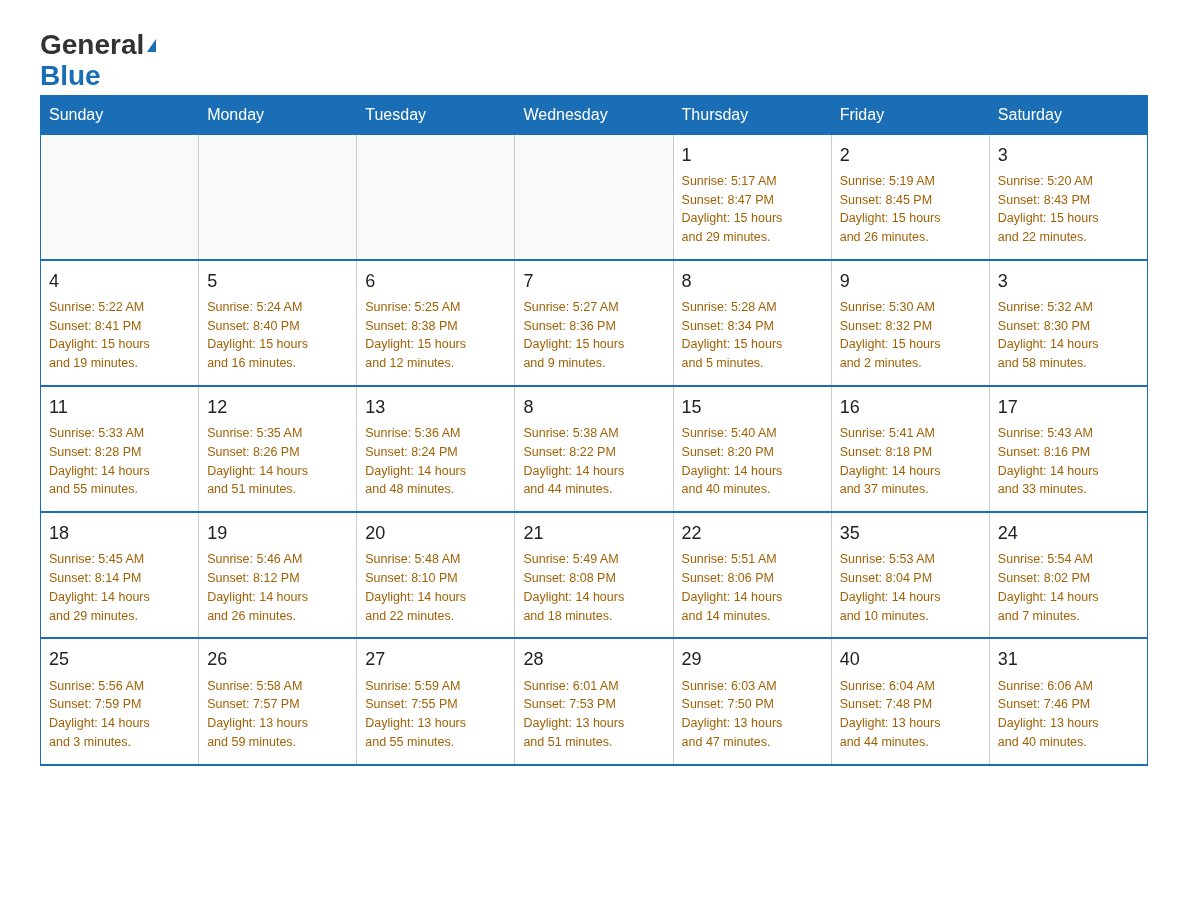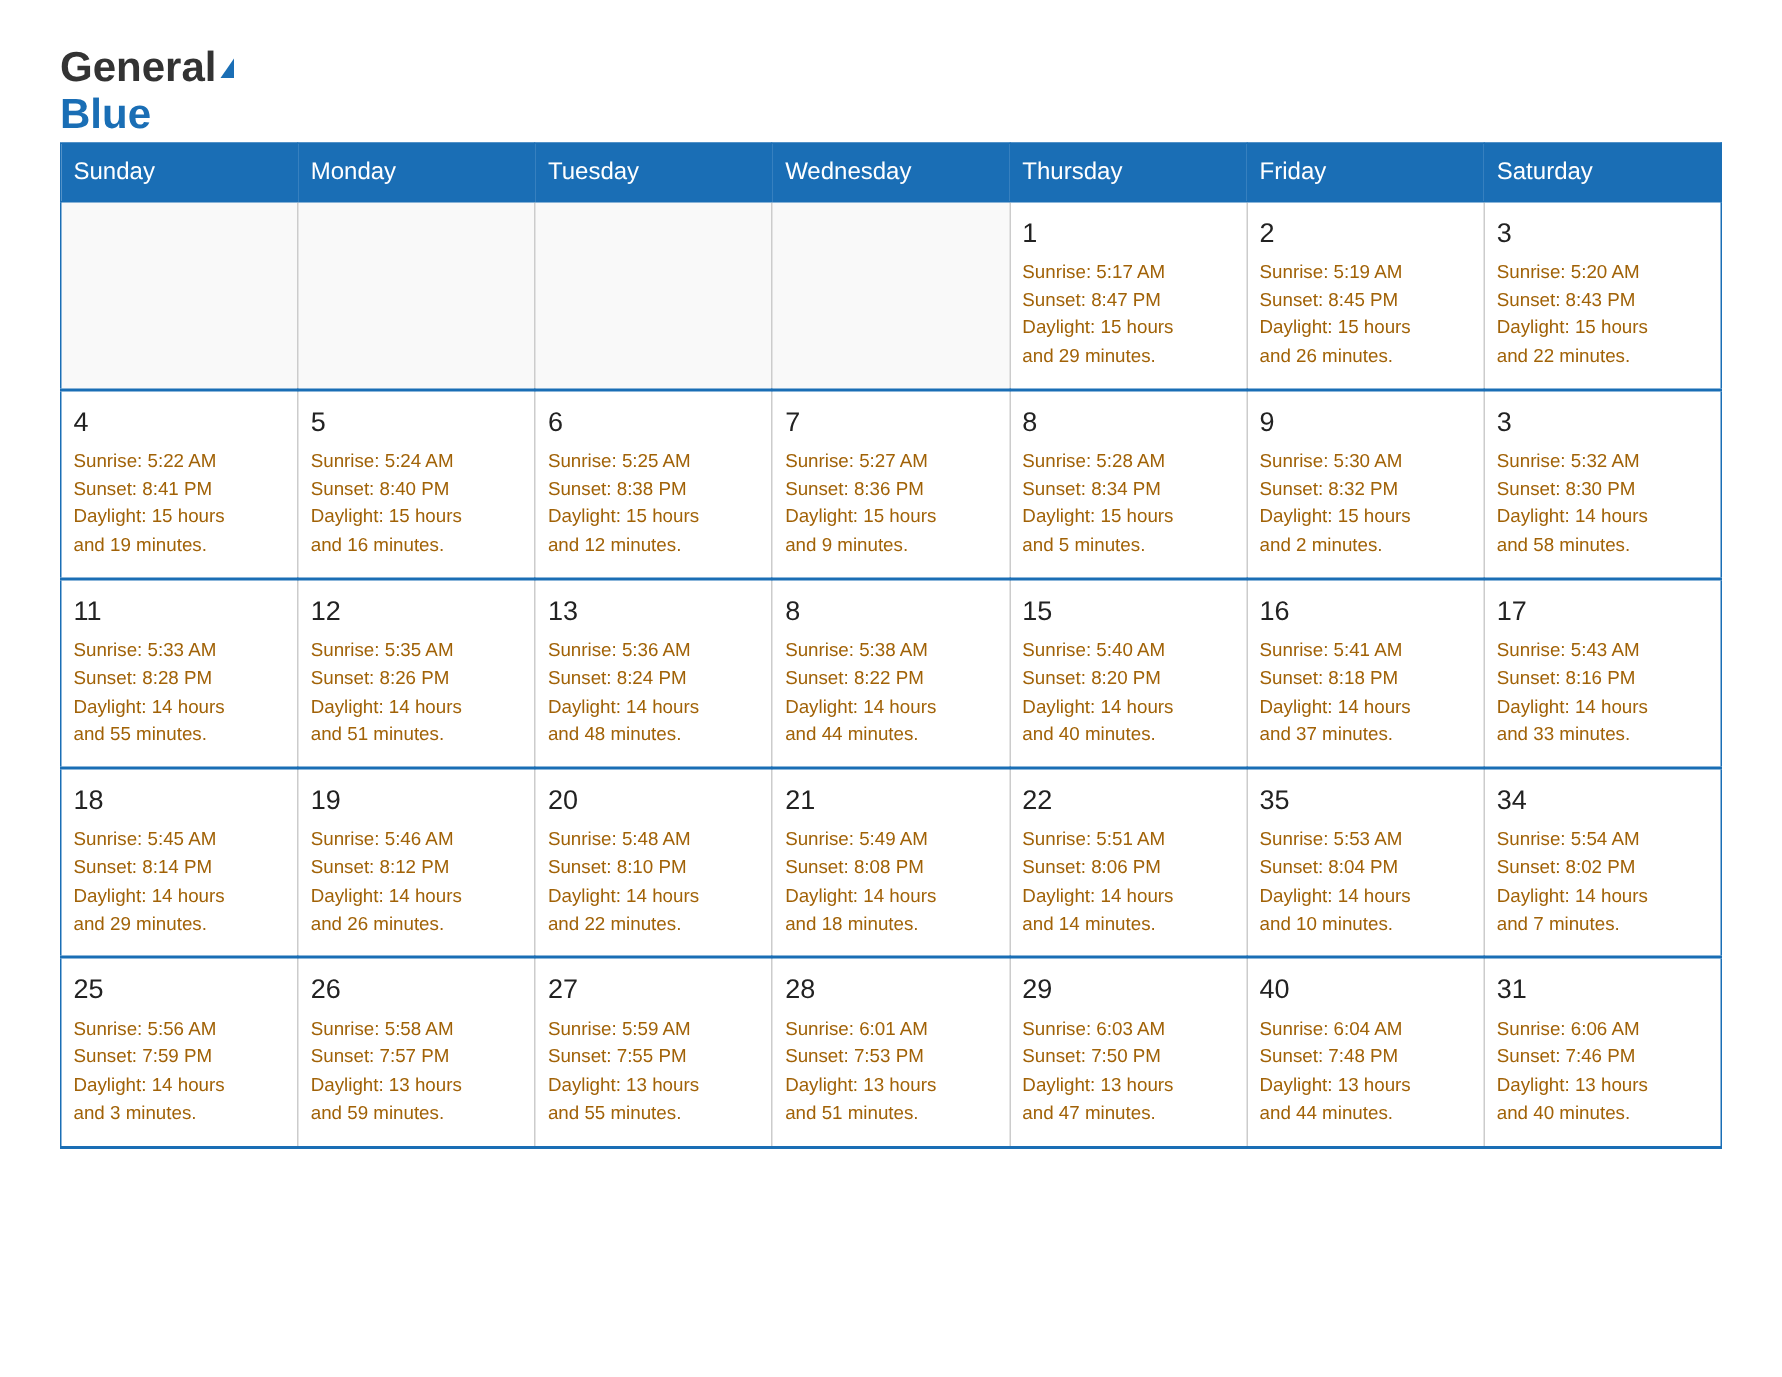--- a/index.html
+++ b/index.html
@@ -215,21 +215,21 @@
         </td>
         <td>
           <span class="day-number">22</span>
           <div class="day-info">Sunrise: 5:51 AM<br>Sunset: 8:06 PM<br>Daylight: 14 hours<br>and 14 minutes.</div>
         </td>
         <td>
           <span class="day-number">35</span>
           <div class="day-info">Sunrise: 5:53 AM<br>Sunset: 8:04 PM<br>Daylight: 14 hours<br>and 10 minutes.</div>
         </td>
         <td>
-          <span class="day-number">34</span>
+          <span class="day-number">24</span>
           <div class="day-info">Sunrise: 5:54 AM<br>Sunset: 8:02 PM<br>Daylight: 14 hours<br>and 7 minutes.</div>
         </td>
       </tr>
       <tr>
         <td>
           <span class="day-number">25</span>
           <div class="day-info">Sunrise: 5:56 AM<br>Sunset: 7:59 PM<br>Daylight: 14 hours<br>and 3 minutes.</div>
         </td>
         <td>
           <span class="day-number">26</span>

